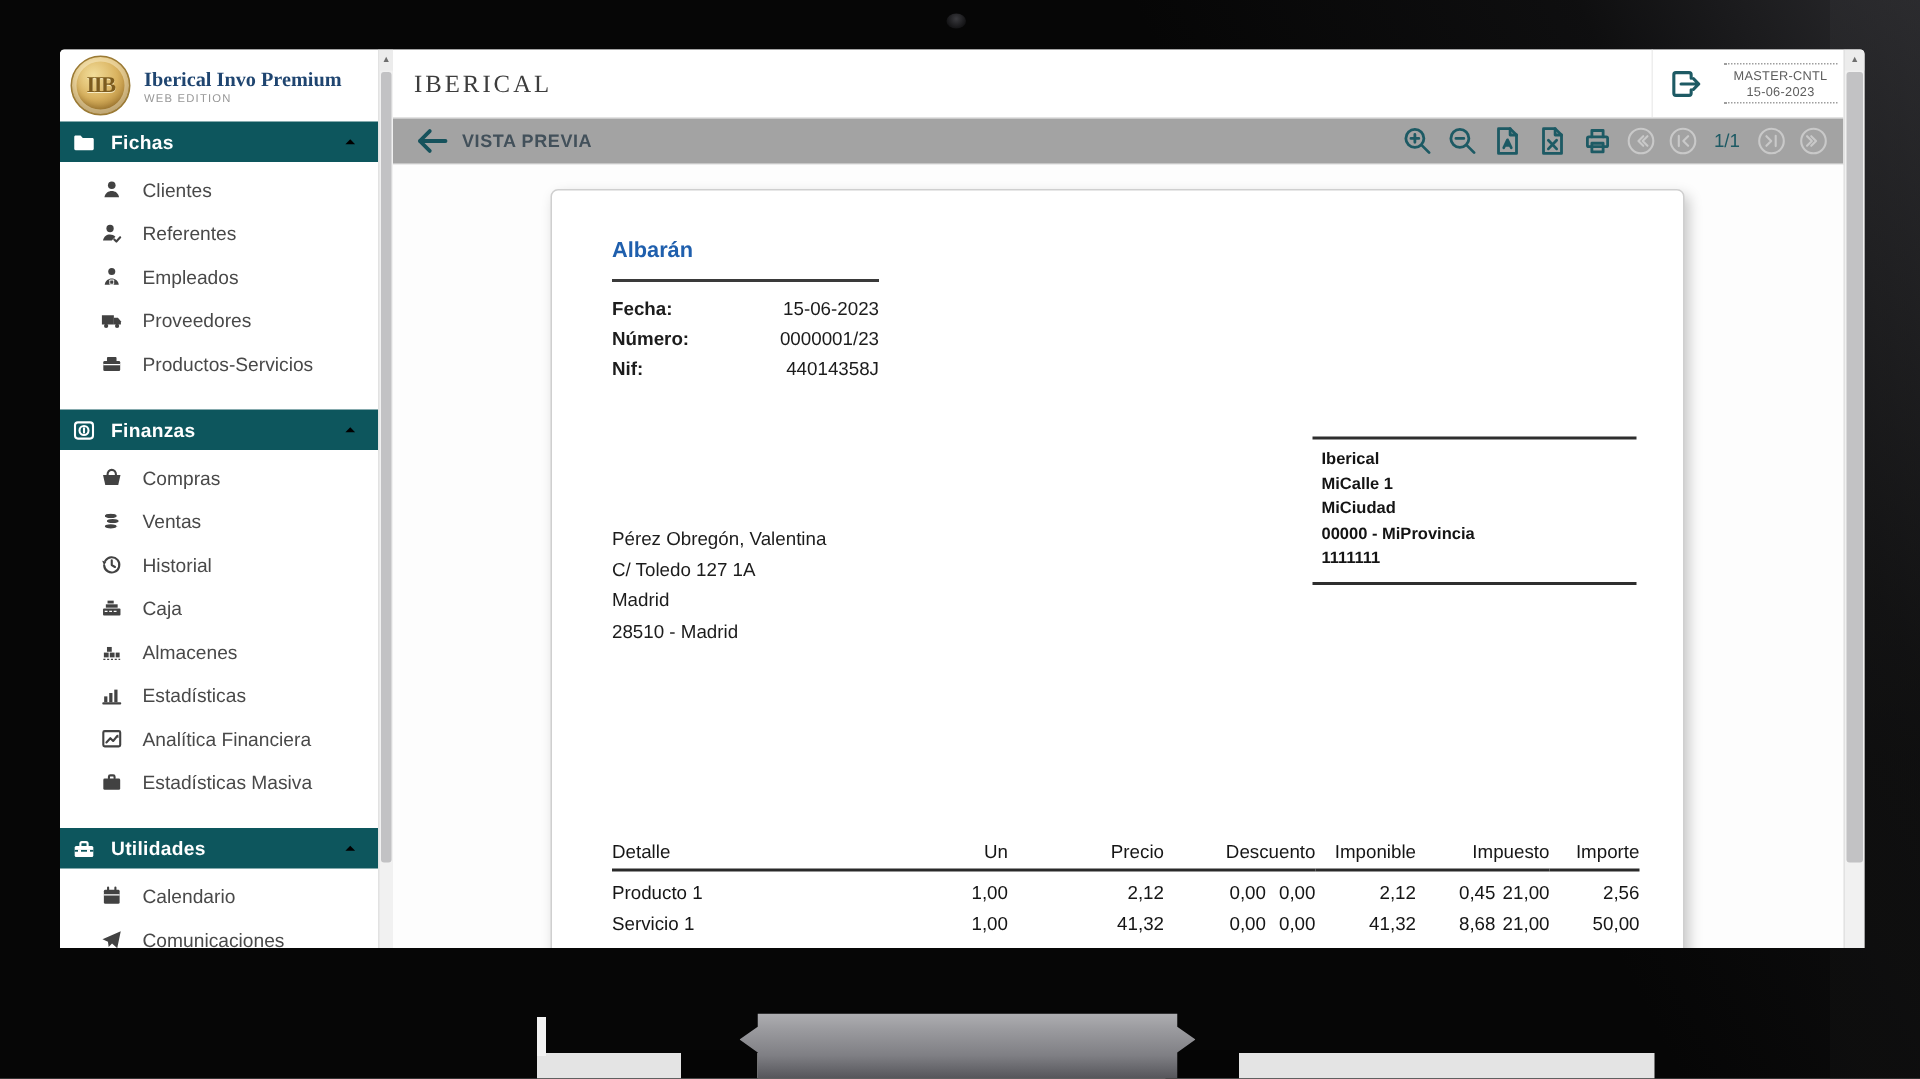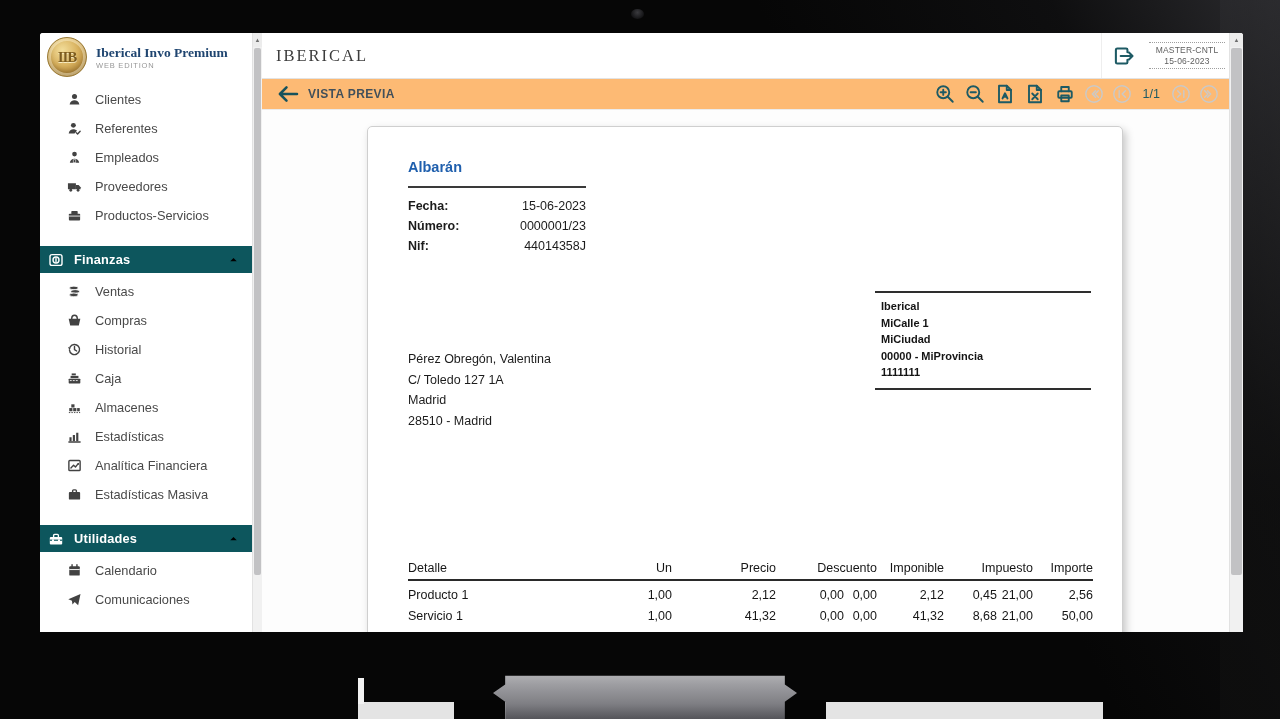--- a/index.html
+++ b/index.html
@@ -47,21 +47,21 @@
   .topbar{height:46px;flex:0 0 46px;display:flex;align-items:center;border-bottom:1px solid #e3e3e3;box-sizing:border-box;}
   .app-title{margin:0 0 0 14px;font-family:"Liberation Serif",serif;font-weight:normal;
     font-size:16.5px;color:#3d3d3d;letter-spacing:2px;}
   .top-right{margin-left:auto;display:flex;align-items:center;height:100%;}
   .logout{width:44px;height:100%;border:none;background:none;display:flex;align-items:center;justify-content:center;
     border-left:1px solid #eee;cursor:pointer;}
   .logout svg{width:22px;height:22px;}
   .session{width:76px;margin:0 4px;text-align:center;font-size:8.5px;color:#5d5d5d;line-height:10.5px;
     border-top:1px dotted #9e9e9e;border-bottom:1px dotted #9e9e9e;padding:2px 0;letter-spacing:.2px;cursor:pointer;}
   
-  .ptoolbar{height:31px;flex:0 0 31px;background:#fdba74;display:flex;align-items:center;
+  .ptoolbar{height:31px;flex:0 0 31px;background:#a3a3a3;display:flex;align-items:center;
     border-bottom:1px solid #ebebeb;box-sizing:border-box;padding:0 10px 0 14px;}
   .back{border:none;background:none;width:24px;height:24px;display:flex;align-items:center;justify-content:center;cursor:pointer;padding:0;}
   .ptitle{font-size:12px;font-weight:bold;color:#42505a;letter-spacing:.4px;margin-left:8px;}
   .tools{margin-left:auto;display:flex;align-items:center;gap:8px;}
   .tbtn{border:none;background:none;padding:0;width:22px;height:22px;display:flex;align-items:center;justify-content:center;cursor:pointer;}
   .tbtn svg{width:20px;height:20px;}
   .tsvg{fill:none;stroke:#1d5a64;stroke-width:1.5;stroke-linecap:round;stroke-linejoin:round;}
   .nbtn{border:none;background:none;padding:0;width:20px;height:20px;display:flex;cursor:default;}
   .nbtn svg{width:20px;height:20px;}
   .nsvg{fill:none;stroke:#c9c9c9;stroke-width:1.4;stroke-linecap:round;stroke-linejoin:round;}
@@ -111,20 +111,33 @@
       <div class="brand">
         <div class="logo">
             <span>IIB</span>
           </div>
         <div>
           <div class="brand-title">Iberical Invo Premium</div>
           <div class="brand-sub">WEB EDITION</div>
         </div>
       </div>
 
+      <div class="section-bar first">
+        <span class="sic">
+          <svg viewBox="0 0 16 16">
+              <path d="M1.5 4.3c0-.5.4-.9.9-.9h3.3l1.5 1.6h6.4c.5 0 .9.4.9.9v6.3c0 .5-.4.9-.9.9H2.4c-.5 0-.9-.4-.9-.9z"></path>
+            </svg>
+        </span>
+        <span class="slabel">Fichas</span>
+        <span class="chev">
+          <svg viewBox="0 0 16 16">
+              <path class="st" d="m4 10 4-4 4 4" stroke-width="1.8"></path>
+            </svg>
+        </span>
+      </div>
       <ul class="nav-list">
         <li class="nav-item">
           <span class="ic">
               <svg viewBox="0 0 16 16">
                 <circle cx="8" cy="4.8" r="2.7"></circle>
                 <path d="M2.8 13.4c.5-3.1 2.8-4.5 5.2-4.5s4.7 1.4 5.2 4.5z"></path>
               </svg>
             </span>
           <span class="lbl">Clientes</span>
           </li>
@@ -184,35 +197,35 @@
         <span class="chev">
           <svg viewBox="0 0 16 16">
               <path class="st" d="m4 10 4-4 4 4" stroke-width="1.8"></path>
             </svg>
         </span>
       </div>
       <ul class="nav-list">
         <li class="nav-item">
           <span class="ic">
               <svg viewBox="0 0 16 16">
+                <path d="M1.8 6h12.4l-1.6 7.2H3.4z"></path>
+                <path class="st" d="M5 6c0-2.1 1.3-3.6 3-3.6S11 3.9 11 6" stroke-width="1.3"></path>
+              </svg>
+            </span>
+          <span class="lbl">Compras</span>
+          </li>
+        <li class="nav-item">
+          <span class="ic">
+              <svg viewBox="0 0 16 16">
                 <ellipse cx="7.3" cy="4.2" rx="4.6" ry="1.9" stroke="#fff" stroke-width=".8"></ellipse>
                 <ellipse cx="8.7" cy="7.9" rx="4.6" ry="1.9" stroke="#fff" stroke-width=".8"></ellipse>
                 <ellipse cx="7.3" cy="11.6" rx="4.6" ry="1.9" stroke="#fff" stroke-width=".8"></ellipse>
               </svg>
             </span>
           <span class="lbl">Ventas</span>
-          </li>
-        <li class="nav-item">
-          <span class="ic">
-              <svg viewBox="0 0 16 16">
-                <path d="M1.8 6h12.4l-1.6 7.2H3.4z"></path>
-                <path class="st" d="M5 6c0-2.1 1.3-3.6 3-3.6S11 3.9 11 6" stroke-width="1.3"></path>
-              </svg>
-            </span>
-          <span class="lbl">Compras</span>
           </li>
         <li class="nav-item">
           <span class="ic">
               <svg viewBox="0 0 16 16">
                 <path class="st" d="M3.4 5.2A5.4 5.4 0 1 1 2.6 8.4" stroke-width="1.6"></path>
                 <path d="m1.2 5.2 3 .6-1.7 2.6z"></path>
                 <path class="st" d="M8 4.8v3.4l2.3 1.4" stroke-width="1.3"></path>
               </svg>
             </span>
           <span class="lbl">Historial</span>

